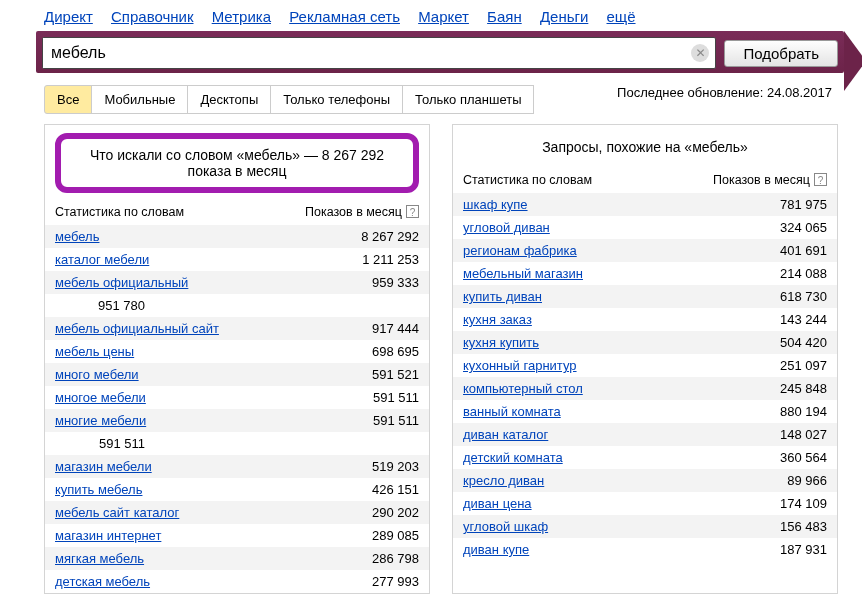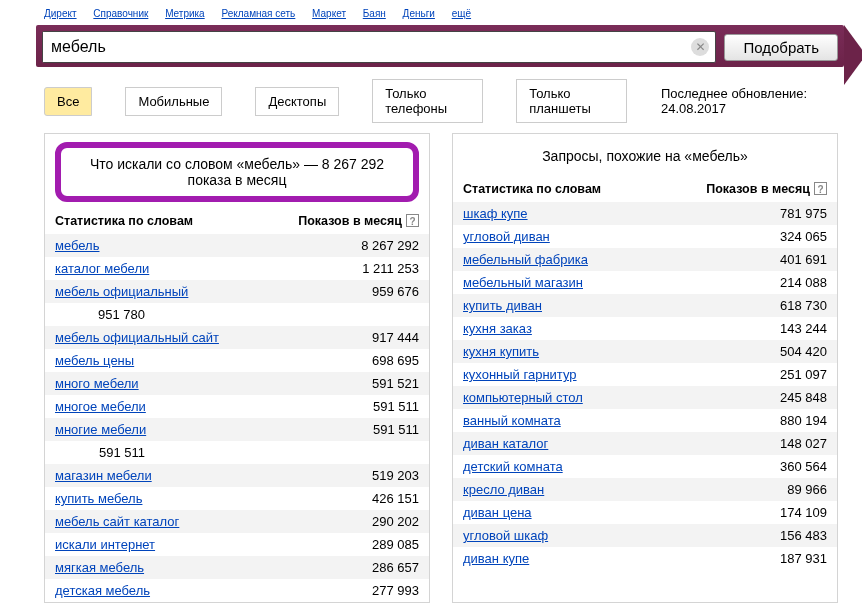--- a/index.html
+++ b/index.html
@@ -7,21 +7,21 @@
     font-family: Arial, Helvetica, sans-serif;
     font-size: 13px;
     color: #000;
     background: #fff;
     width: 862px;
   }
   a { color: #0044bb; text-decoration: underline; cursor: pointer; }
 
   .topnav {
     padding: 8px 12px 6px 44px;
-    font-size: 10px;
+    font-size: 15px;
   }
   .topnav a { margin-right: 14px; }
 
   .searchbar-wrap {
     background: linear-gradient(#7a2c58, #6c2349);
     padding: 6px 0 4px 0;
     position: relative;
     margin: 0 18px 0 36px;
     border-radius: 2px;
   }
@@ -87,23 +87,22 @@
     align-items: center;
     margin-right: 22px;
     cursor: pointer;
   }
   .radio-item input { margin-right: 4px; }
   .spacer { flex: 1; }
   .regions-link { color: #fff; text-decoration: underline dotted; cursor: pointer; }
 
   .tabs-row {
     display: flex;
-    align-items: center;
+    align-items: flex-start;
     padding: 12px 18px 6px 44px;
-    gap: 34px;
   }
   .tab {
     border: 1px solid #ccc;
     background: #fff;
     padding: 6px 12px;
     font-size: 13px;
     cursor: pointer;
     margin-left: -1px;
   }
   .tab:first-child { border-radius: 3px 0 0 3px; margin-left: 0; }
@@ -133,21 +132,21 @@
   }
   .col-header.highlight {
     border: 6px solid #a21caf;
     border-radius: 12px;
     margin: 8px 10px 6px 10px;
     padding: 8px 8px;
   }
   .table-head {
     display: flex;
     padding: 6px 10px;
-    font-weight: bold;
+    font-weight: normal;
     font-size: 12.5px;
   }
   .th-stat { flex: 1; }
   .th-count { text-align: right; white-space: nowrap; }
   .help-icon {
     display: inline-block;
     width: 13px; height: 13px;
     border: 1px solid #888;
     color: #888;
     font-size: 10px;
@@ -213,21 +212,21 @@
         <div class="row">
           <a>мебель</a>
           <span class="count">8 267 292</span>
         </div>
         <div class="row">
           <a>каталог мебели</a>
           <span class="count">1 211 253</span>
         </div>
         <div class="row">
           <a>мебель официальный</a>
-          <span class="count">959 676</span>
+          <span class="count">959 333</span>
         </div>
         <div class="row">
           <span class="count">951 780</span>
         </div>
         <div class="row">
           <a>мебель официальный сайт</a>
           <span class="count">917 444</span>
         </div>
         <div class="row">
           <a>мебель цены</a>
@@ -254,26 +253,26 @@
         </div>
         <div class="row">
           <a>купить мебель</a>
           <span class="count">426 151</span>
         </div>
         <div class="row">
           <a>мебель сайт каталог</a>
           <span class="count">290 202</span>
         </div>
         <div class="row">
-          <a>искали интернет</a>
+          <a>магазин интернет</a>
           <span class="count">289 085</span>
         </div>
         <div class="row">
           <a>мягкая мебель</a>
-          <span class="count">286 657</span>
+          <span class="count">286 798</span>
         </div>
         <div class="row">
           <a>детская мебель</a>
           <span class="count">277 993</span>
         </div>
       </div>
   </div>
 
   <div class="col">
     <div class="col-header">Запросы, похожие на «мебель»</div>
@@ -286,21 +285,21 @@
     <div class="rows" id="right-rows">
         <div class="row">
           <a>шкаф купе</a>
           <span class="count">781 975</span>
         </div>
         <div class="row">
           <a>угловой диван</a>
           <span class="count">324 065</span>
         </div>
         <div class="row">
-          <a>мебельный фабрика</a>
+          <a>регионам фабрика</a>
           <span class="count">401 691</span>
         </div>
         <div class="row">
           <a>мебельный магазин</a>
           <span class="count">214 088</span>
         </div>
         <div class="row">
           <a>купить диван</a>
           <span class="count">618 730</span>
         </div>

